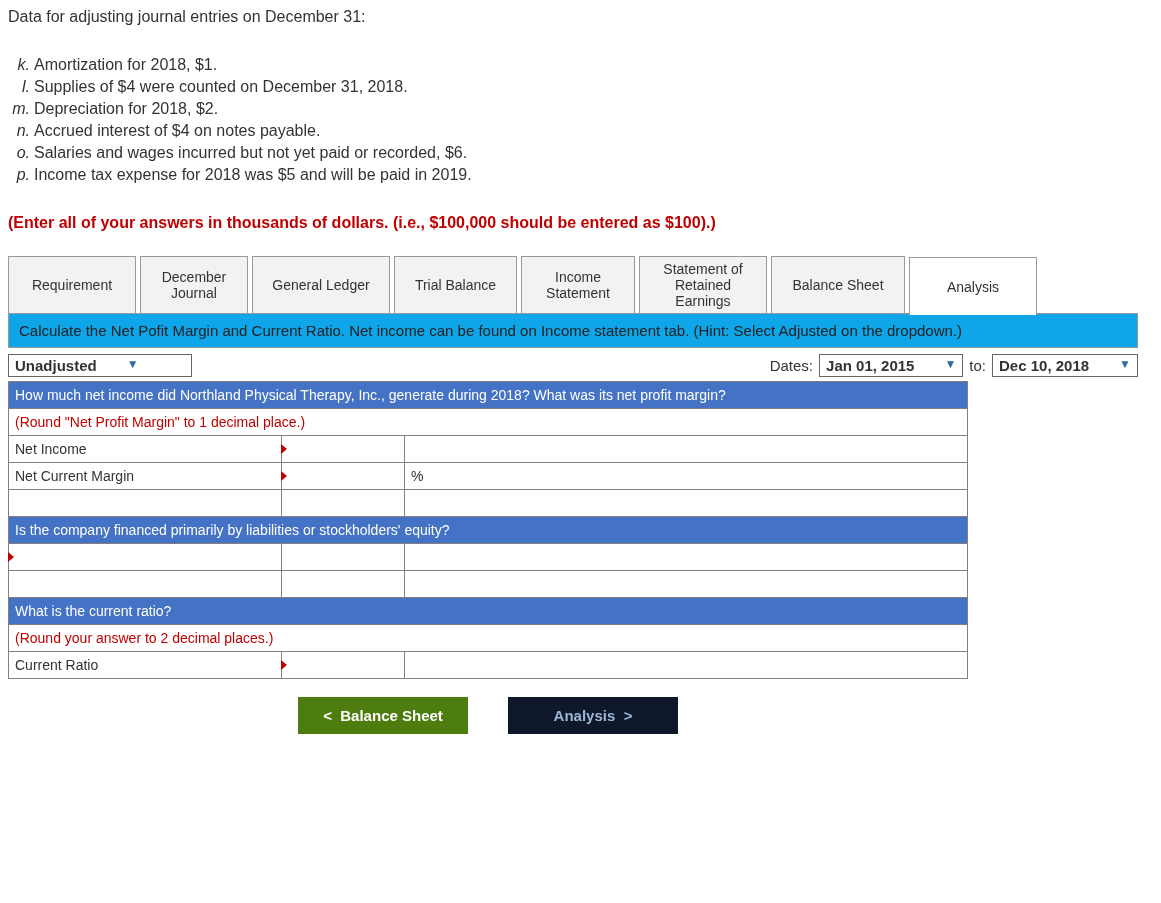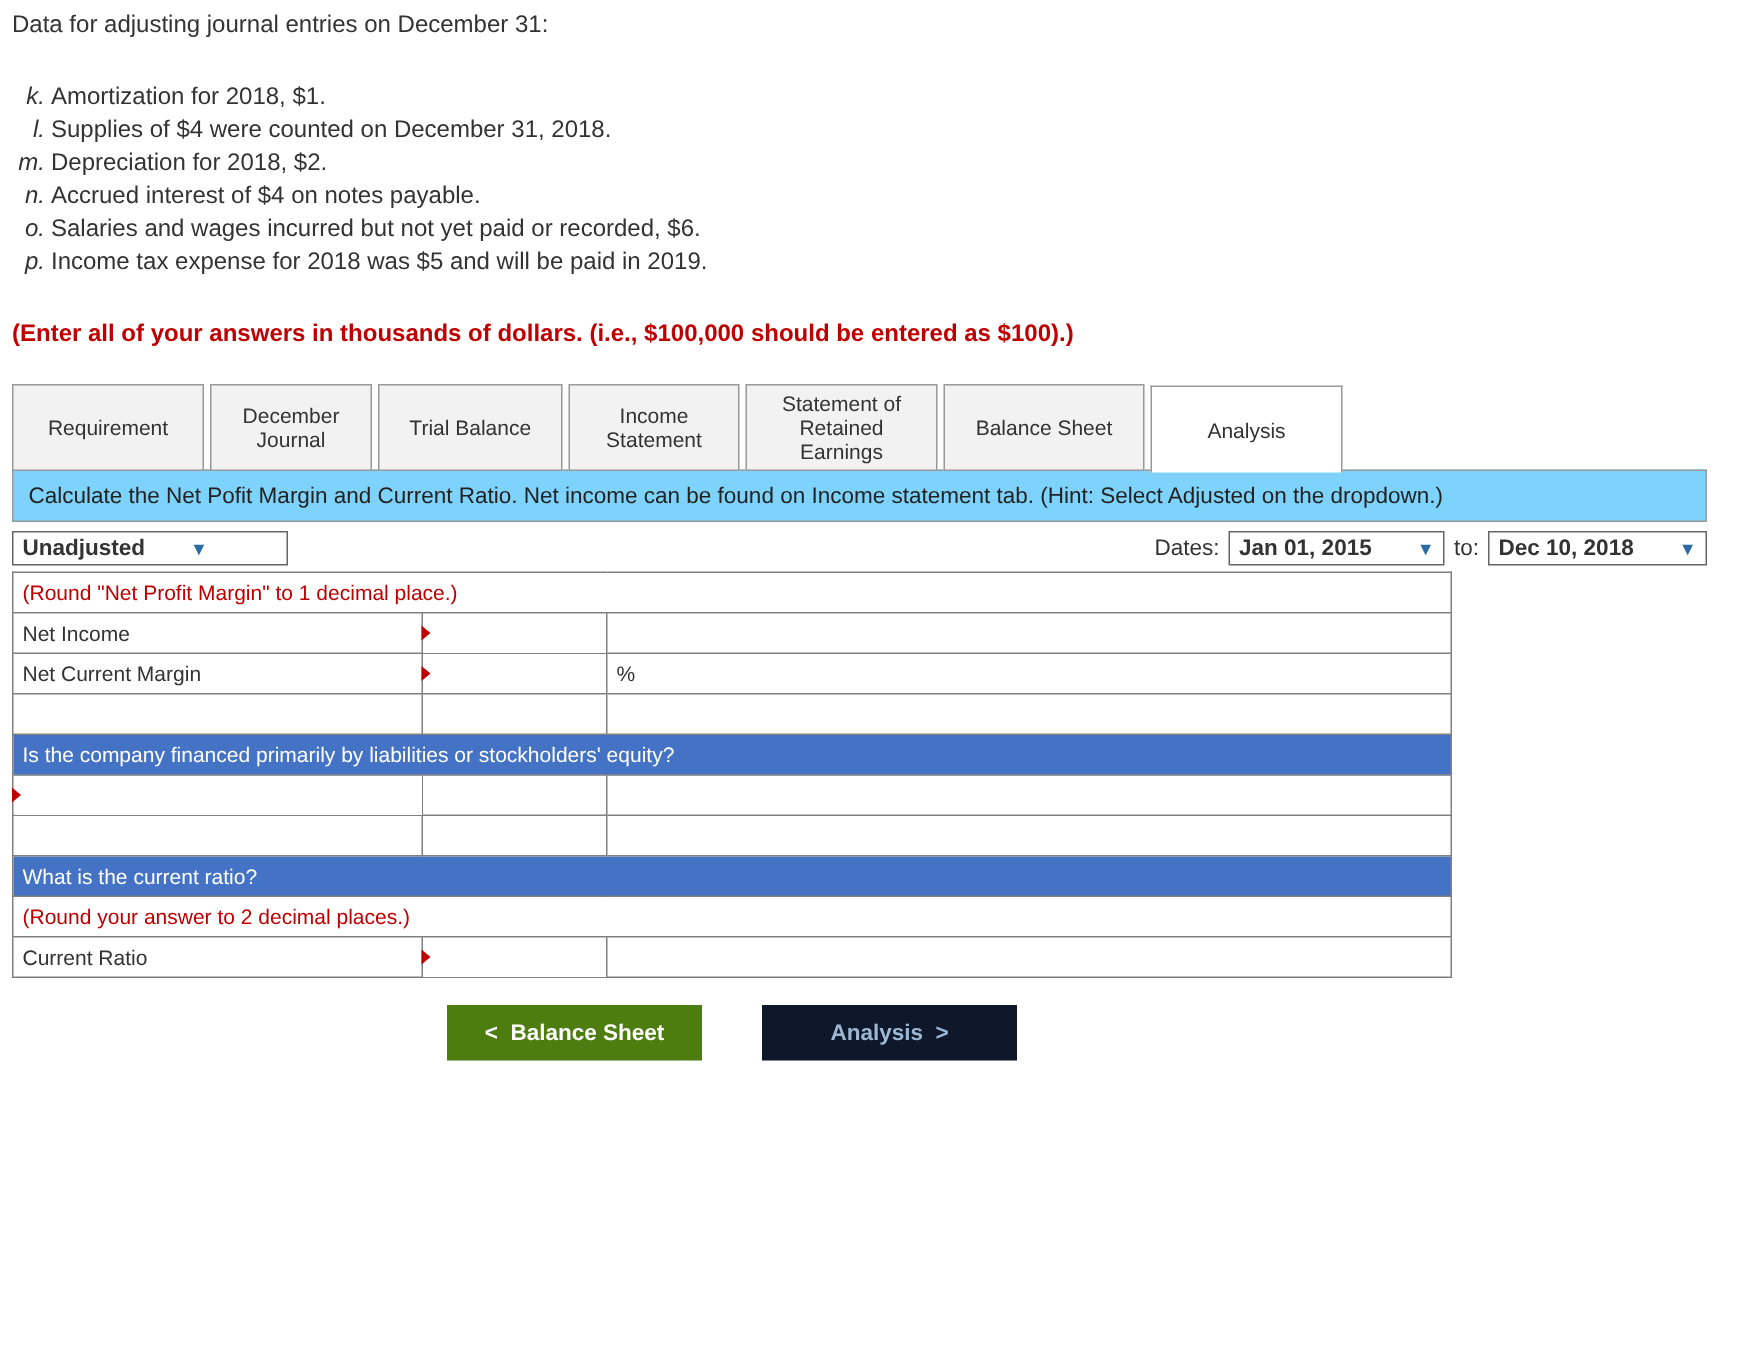--- a/index.html
+++ b/index.html
@@ -63,21 +63,21 @@
   .tab-w1 { width: 110px; }
   .tab-w2 { width: 90px; }
   .tab-w3 { width: 120px; }
   .tab-w4 { width: 105px; }
   .tab-w5 { width: 96px; }
   .tab-w6 { width: 110px; }
   .tab-w7 { width: 116px; }
   .tab-w8 { width: 110px; }
 
   .instruction-bar {
-    background: #7dd3fc;
+    background: #0ea5e9;
     border: 1px solid #999;
     padding: 8px 10px;
     font-family: Verdana, Arial, sans-serif;
     font-size: 15px;
     color: #222;
     width: 1130px;
     box-sizing: border-box;
     margin-top: -1px;
   }
 
@@ -88,21 +88,20 @@
     font-size: 15px;
     font-family: Verdana, Arial, sans-serif;
     margin-top: 6px;
     margin-bottom: 4px;
   }
   .dd {
     border: 1px solid #666;
     padding: 2px 6px;
     background: #fff;
     display: inline-flex;
-    align-items: center;
     gap: 30px;
     font-weight: bold;
     cursor: pointer;
   }
   .dd .arrow {
     color: #2d6ca2;
     font-size: 12px;
   }
   .dr-left { width: 170px; }
 
@@ -187,20 +186,21 @@
     <li><span class="letter">n.</span><span>Accrued interest of $4 on notes payable.</span></li>
     <li><span class="letter">o.</span><span>Salaries and wages incurred but not yet paid or recorded, $6.</span></li>
     <li><span class="letter">p.</span><span>Income tax expense for 2018 was $5 and will be paid in 2019.</span></li>
   </ol>
   <div class="red-bold">(Enter all of your answers in thousands of dollars. (i.e., $100,000 should be entered as $100).)</div>
 </div>
 
 <div class="tabs">
   <div class="tab tab-w1">Requirement</div>
   <div class="tab tab-w2">December Journal</div>
+  <div class="tab tab-w3">General Ledger</div>
   <div class="tab tab-w4">Trial Balance</div>
   <div class="tab tab-w5">Income Statement</div>
   <div class="tab tab-w6">Statement of Retained Earnings</div>
   <div class="tab tab-w7">Balance Sheet</div>
   <div class="tab tab-w8 active">Analysis</div>
 </div>
 
 <div class="instruction-bar">Calculate the Net Pofit Margin and Current Ratio. Net income can be found on Income statement tab. (Hint: Select Adjusted on the dropdown.)</div>
 
 <div class="dropdown-row">
@@ -216,20 +216,23 @@
   </div>
   <span style="margin:0 6px">to:</span>
   <div class="dd">
     <span>Dec 10, 2018</span>
     <span class="arrow">▼</span>
   </div>
 </div>
 
 <table class="analysis">
   <tbody>
+      <tr class="blue-row">
+        <td colspan="3">How much net income did Northland Physical Therapy, Inc., generate during 2018? What was its net profit margin?</td>
+      </tr>
   <tr>
         <td colspan="3" class="red-instr">(Round "Net Profit Margin" to 1 decimal place.)</td>
       </tr>
   <tr>
     <td class="col1">Net Income</td>
     <td class="col2 input-cell"></td>
     <td class="col3"></td>
   </tr>
   <tr>
     <td class="col1">Net Current Margin</td>

